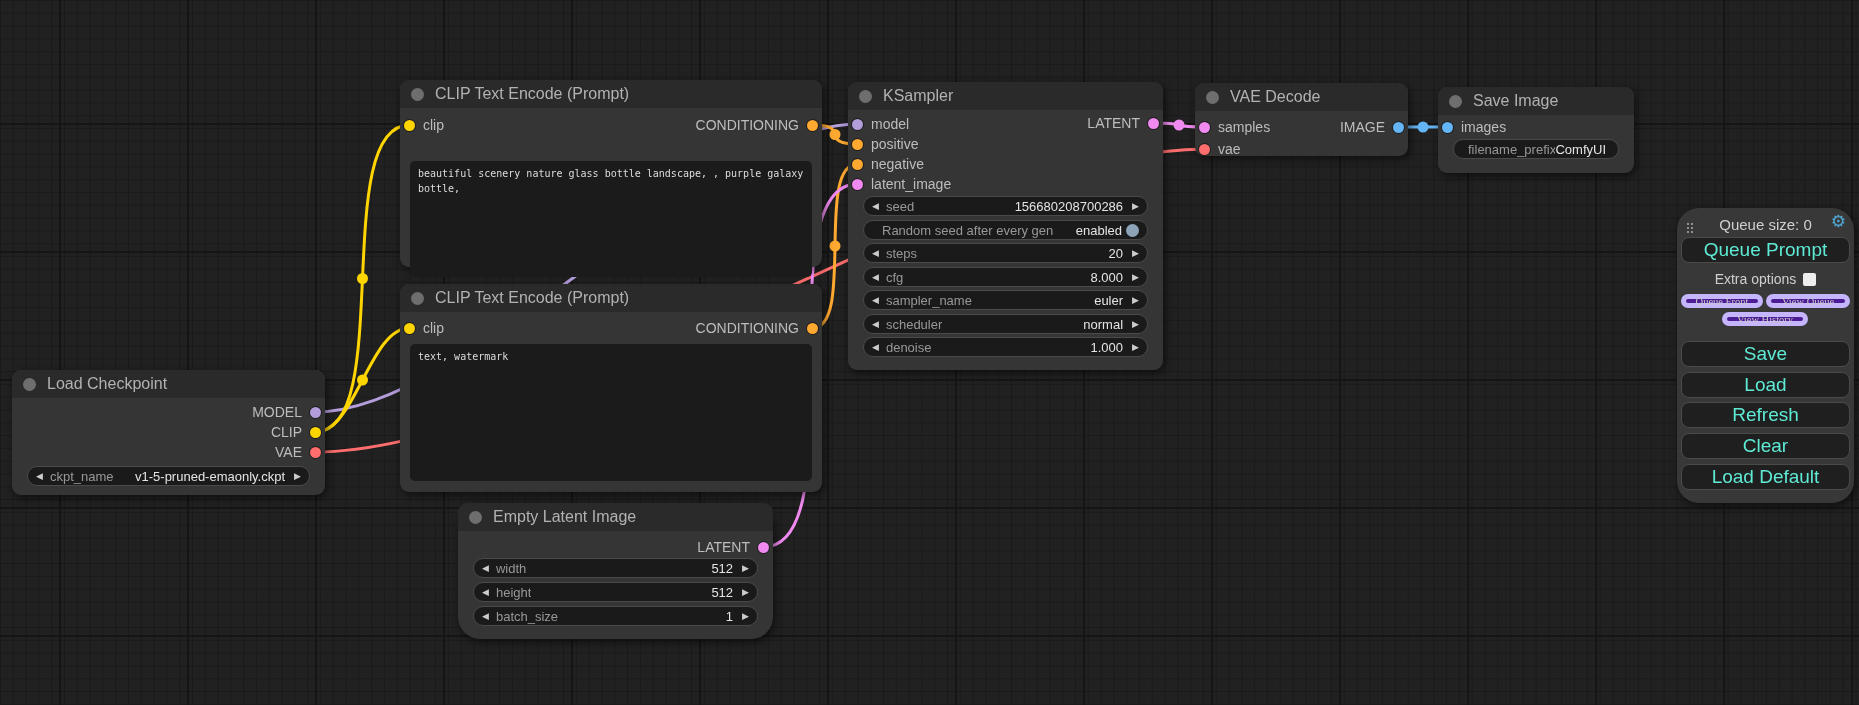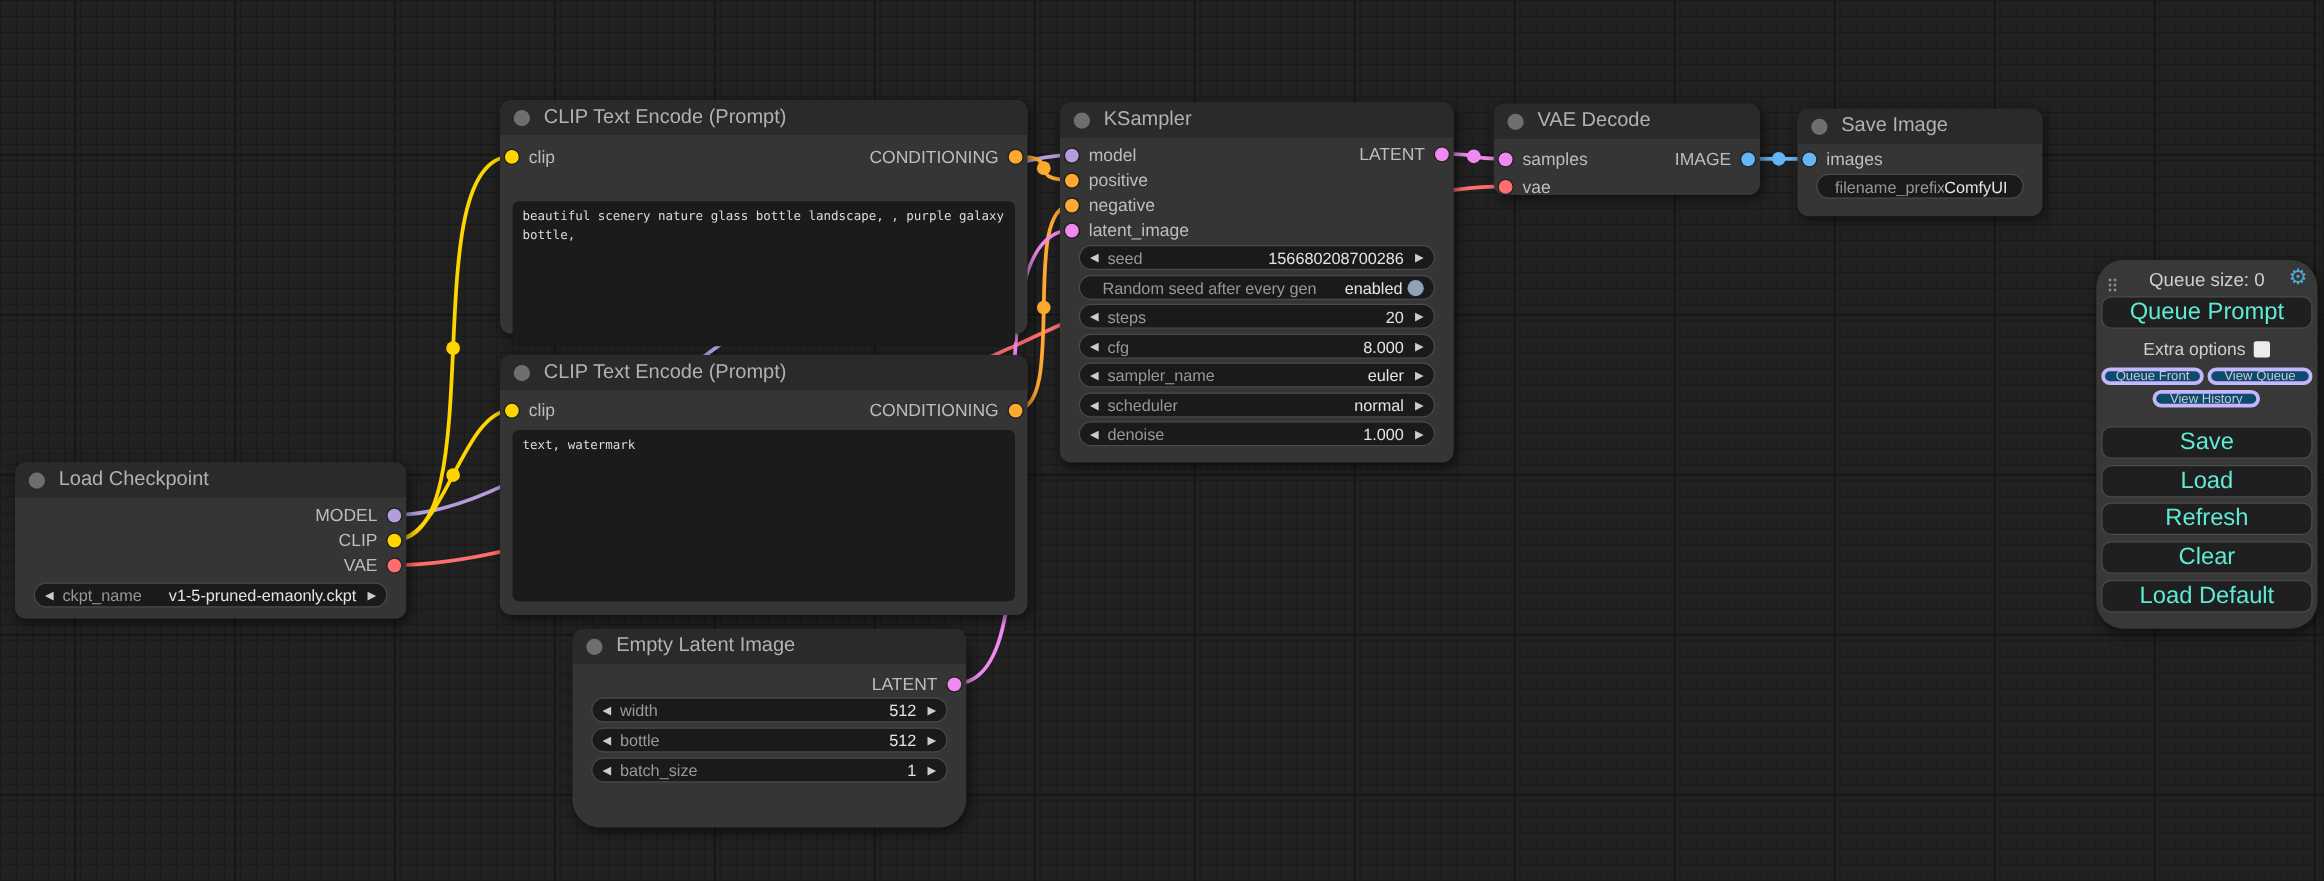--- a/index.html
+++ b/index.html
@@ -42,23 +42,23 @@
   
   #qpanel{position:absolute;left:1677px;top:208px;width:177px;height:295px;background:#383838;
     border-radius:22px;box-shadow:2px 3px 9px rgba(0,0,0,.55);z-index:4;}
   .qdrag{position:absolute;left:10px;top:15px;width:2px;height:2px;background:#909090;
     box-shadow:4px 0 #909090,0 4px #909090,4px 4px #909090,0 8px #909090,4px 8px #909090;}
   .qtitle{position:absolute;top:8px;left:0;right:0;text-align:center;color:#cfcfcf;font-size:15px;}
   .qgear{position:absolute;right:8px;top:5px;font-size:17px;line-height:1;}
   .qbtn{position:absolute;left:4px;right:4px;height:26px;background:#1f1f1f;border:1px solid #4a4a4a;
     border-radius:8px;color:#5eead4;font-size:19px;display:flex;align-items:center;
     justify-content:center;box-sizing:border-box;cursor:pointer;}
-  .qsmall{position:absolute;height:14px;background:#0c4a6e;border:3px solid #c4b5fd;border-radius:8px;
+  .qsmall{position:absolute;height:14px;background:#4c1d95;border:5px solid #c4b5fd;border-radius:8px;
     color:#c9c9c9;font-size:10.5px;display:flex;align-items:center;justify-content:center;
-    box-sizing:border-box;cursor:pointer;}
+    box-sizing:border-box;cursor:pointer;font-family:Liberation Serif, serif;}
   .qextra{position:absolute;top:63px;left:0;right:0;display:flex;align-items:center;
     justify-content:center;color:#cfcfcf;font-size:14px;gap:7px;}
   .qcheck{width:13px;height:13px;background:#ededed;border-radius:2px;}
 </style>
 </head>
 <body>
 
 <div id="app">
 
   <svg id="wires" width="1859" height="705">
@@ -131,38 +131,38 @@
       <span class="pdot" style="background-color: rgb(255, 213, 0);"></span>
       <span>clip</span>
     </div>
     <div class="prow out" style="top:34px;">
       <span>CONDITIONING</span>
       <span class="pdot" style="background-color: rgb(255, 169, 49);"></span>
     </div>
     <div class="textbox" style="top:60px;height:137px;">text, watermark</div>
   </div>
 
-  <div class="node" style="left:458px;top:503px;width:315px;height:159px;border-radius:22px;">
+  <div class="node" style="left:458px;top:503px;width:315px;height:136px;border-radius:22px;">
     <div class="ntitle">
       <span class="ndot"></span>
       <span>Empty Latent Image</span>
     </div>
     <div class="prow out" style="top:34px;">
       <span>LATENT</span>
       <span class="pdot" style="background-color: rgb(240, 138, 240);"></span>
     </div>
     <div class="widget" style="top:55px;">
       <span class="warr">◀</span>
       <span class="wlabel">width</span>
       <span class="wvalue">512</span>
       <span class="warr">▶</span>
     </div>
     <div class="widget" style="top:79px;">
       <span class="warr">◀</span>
-      <span class="wlabel">bottle</span>
+      <span class="wlabel">height</span>
       <span class="wvalue">512</span>
       <span class="warr">▶</span>
     </div>
     <div class="widget" style="top:103px;">
       <span class="warr">◀</span>
       <span class="wlabel">batch_size</span>
       <span class="wvalue">1</span>
       <span class="warr">▶</span>
     </div>
   </div>

